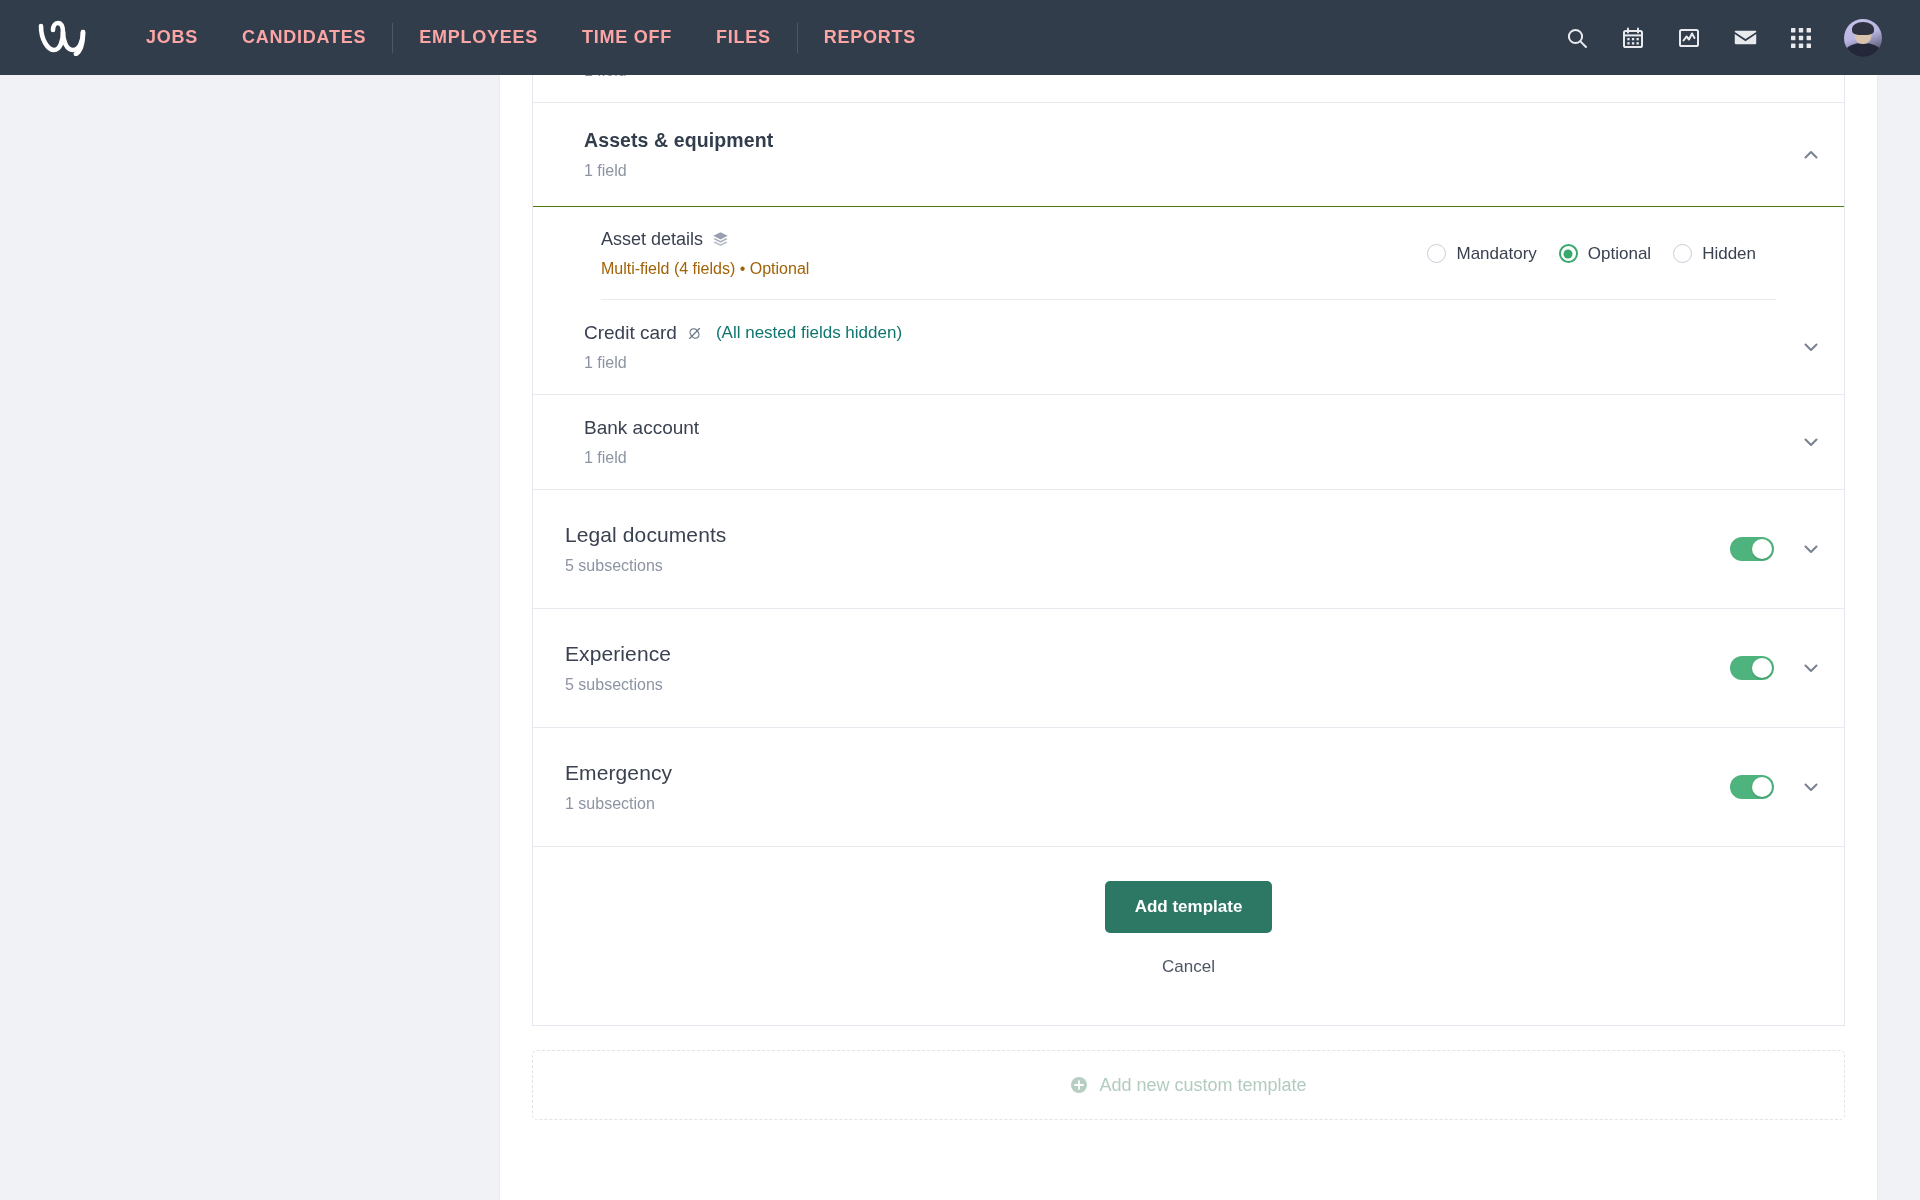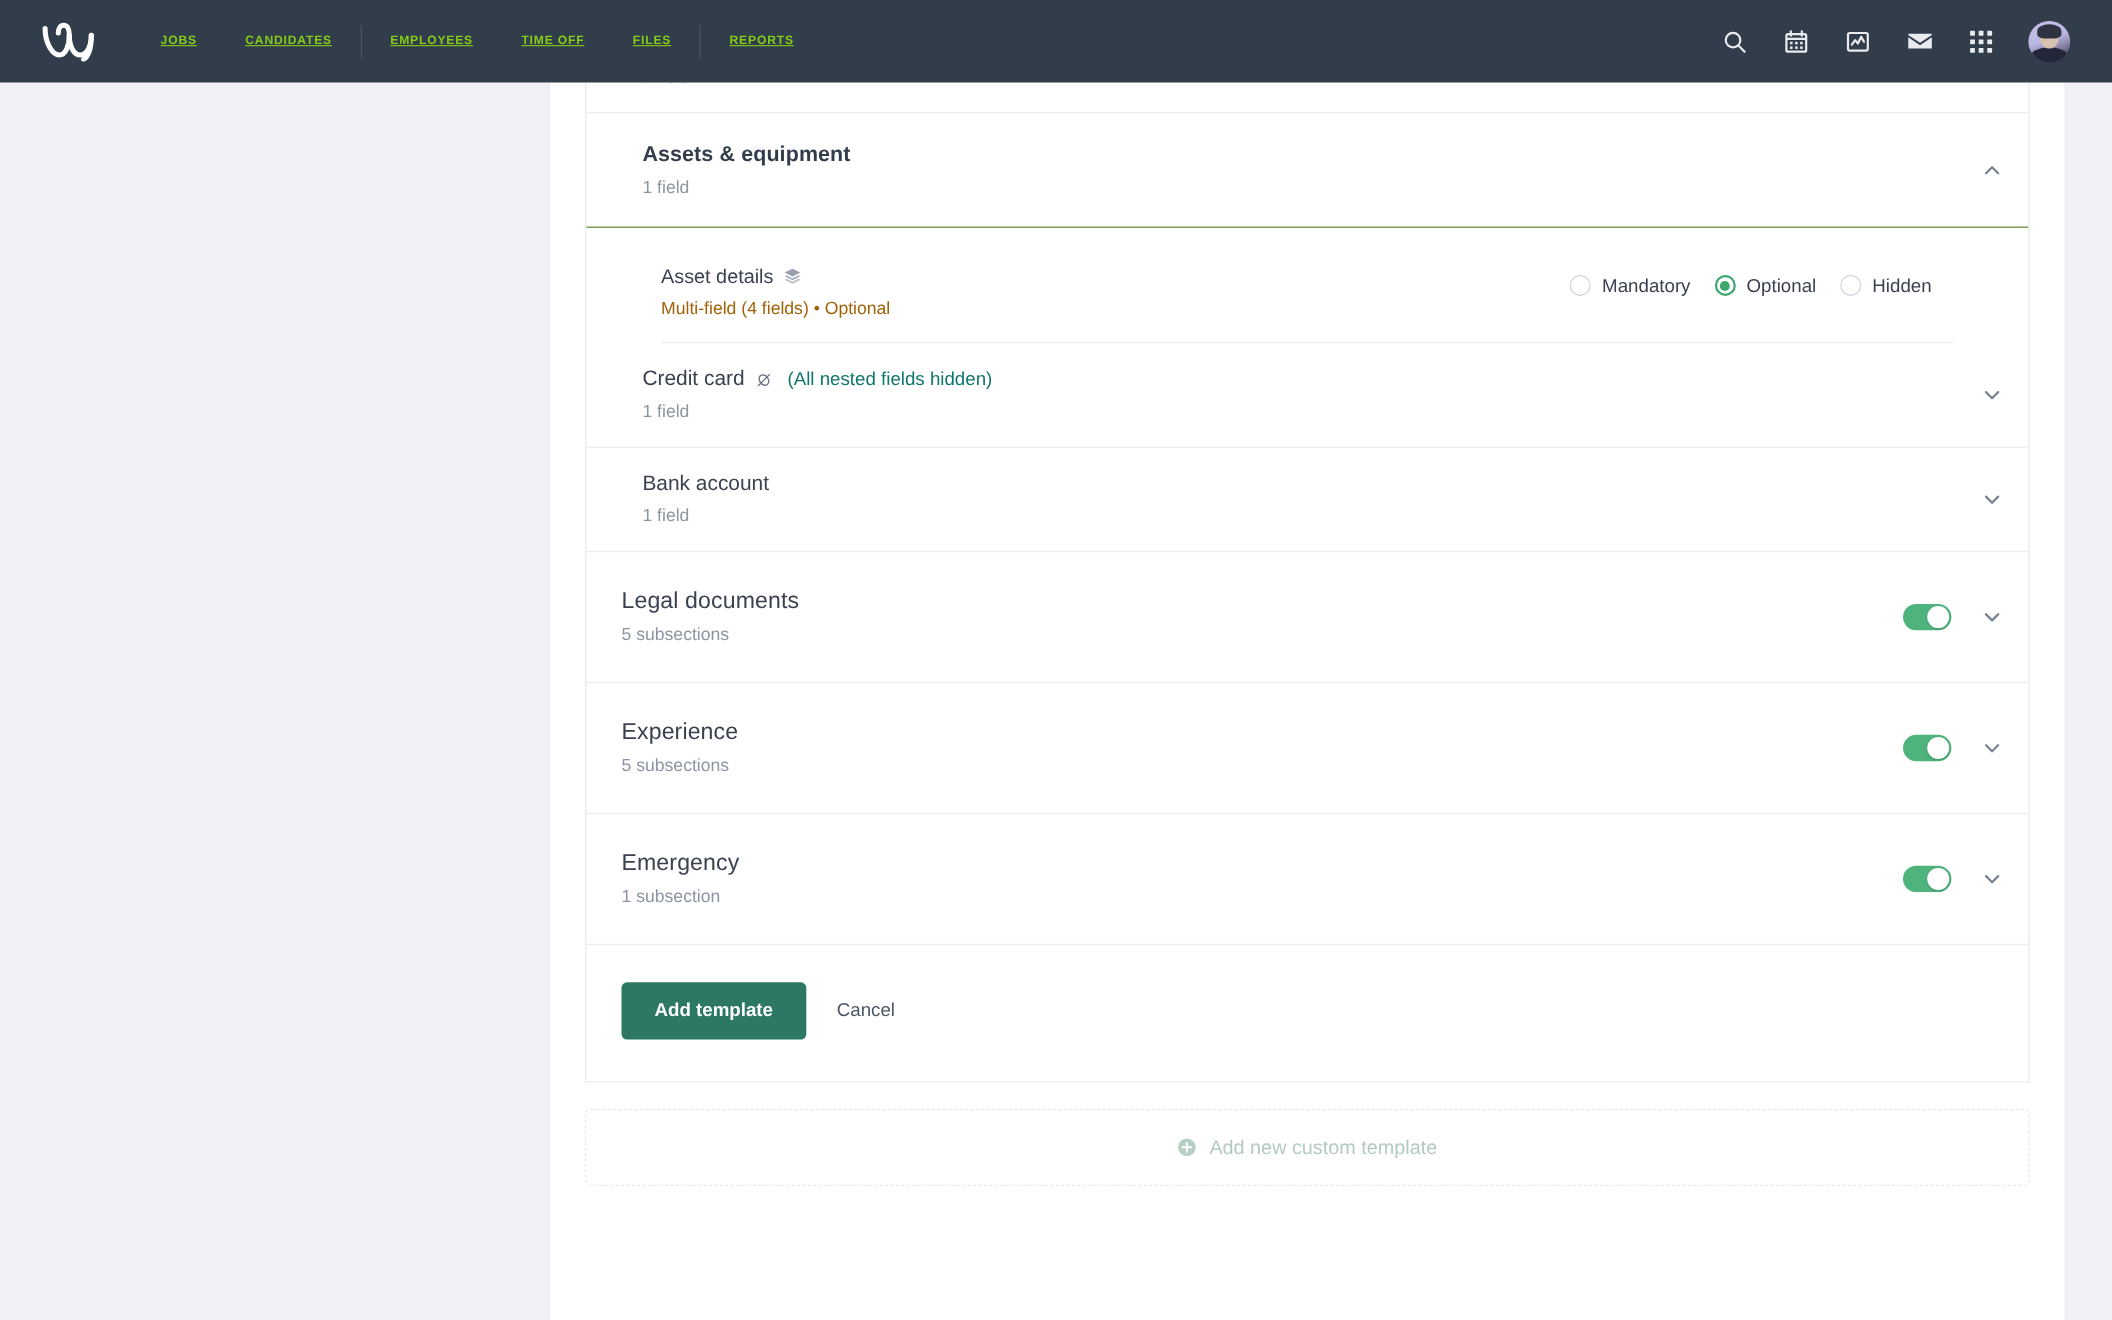--- a/index.html
+++ b/index.html
@@ -39,29 +39,28 @@
   }
   .logo svg { display: block; }
 
   .nav-links {
     display: flex;
     align-items: center;
     height: 100%;
   }
 
   .nav-link {
-    color: #84cc16;
-    font-size: 11px;
+    color: #fca5a5;
+    font-size: 18px;
     font-weight: bold;
     letter-spacing: 0.75px;
     padding: 0 22px;
     line-height: 75px;
     cursor: pointer;
     white-space: nowrap;
-    text-decoration: underline;
   }
 
   .nav-divider {
     width: 1px;
     height: 30px;
     background: #4c5868;
     margin: 0 4px;
     flex: none;
   }
 
@@ -194,21 +193,21 @@
   }
   .field-row::after {
     content: "";
     position: absolute;
     left: 68px;
     right: 68px;
     bottom: 0;
     height: 1px;
     background: #e8eaf0;
   }
-  .field-left { flex: 1; margin-top: 12px; }
+  .field-left { flex: 1; }
   .field-name-line {
     display: flex;
     align-items: center;
     gap: 9px;
   }
   .field-name {
     font-size: 18px;
     color: #3a4150;
   }
   .field-sub {
@@ -347,20 +346,21 @@
     flex: none;
   }
   .chev svg { display: block; }
 
   
   .actions {
     display: flex;
     align-items: center;
     gap: 14px;
     padding: 34px 32px 38px 32px;
+    flex-direction: column;
   }
   .btn-primary {
     background: #2c7865;
     color: #ffffff;
     font-size: 17px;
     font-weight: bold;
     border: none;
     border-radius: 5px;
     padding: 16px 30px;
     cursor: pointer;

